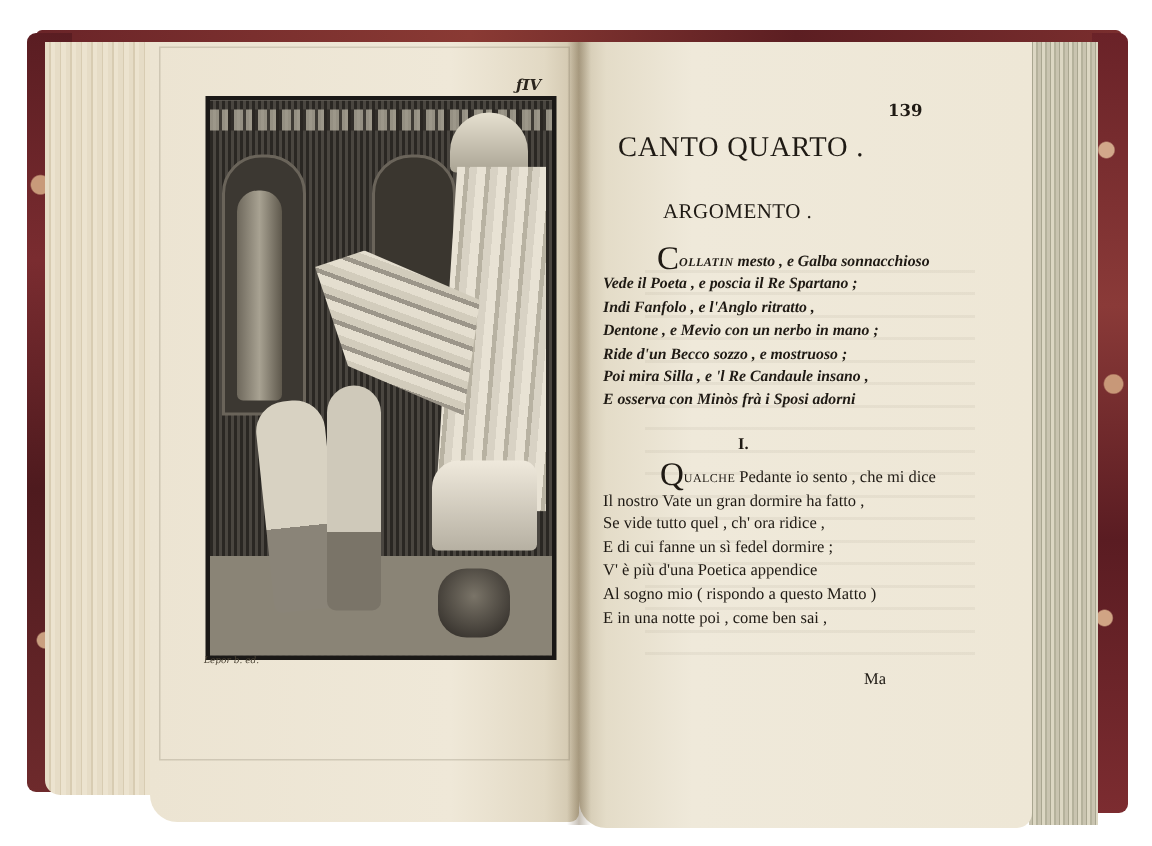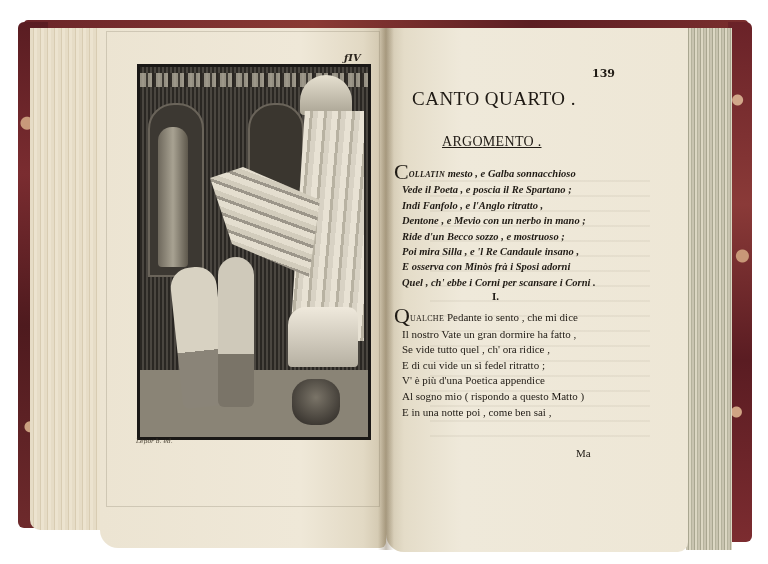--- a/index.html
+++ b/index.html
@@ -128,39 +128,38 @@
   
   .rtext { position:absolute; color:#1f1a14; }
   .page-number { left:592px; top:67px; font-size:11px; font-weight:bold; }
   .canto-title {
     left:412px; top:88px; font-size:19px; letter-spacing:.5px; font-weight:normal;
     font-family:"Liberation Serif", serif;
   }
   .argomento-title {
     left:442px; top:134px; font-size:14px; letter-spacing:.3px;
     font-family:"Liberation Serif", serif;
-    text-decoration:underline;
   }
   .verse {
     font-family:"Liberation Serif", serif; font-style:italic; font-weight:bold;
     font-size:10.5px; line-height:15.4px; white-space:nowrap;
   }
   .argument-block { left:394px; top:165px; }
   .argument-block .line { padding-left:8px; }
-  .argument-block .line.first { padding-left:0; }
+  .argument-block .line.first { padding-left:0;margin-left:44px; }
   .dropcap {
     font-family:"Liberation Serif", serif; font-style:normal; font-weight:normal;
     font-size:22px; line-height:14px; vertical-align:-2px;
   }
   .smallcaps { font-size:8px; letter-spacing:.3px; }
   .stanza-number { left:492px; top:290px; font-size:11px; font-weight:bold; font-family:"Liberation Serif", serif; }
   .stanza-block { left:394px; top:309px; }
   .stanza-block .verse { font-style:normal; font-weight:normal; font-size:11px; line-height:15.6px; }
   .stanza-block .line { padding-left:8px; }
-  .stanza-block .line.first { padding-left:0; }
+  .stanza-block .line.first { padding-left:0;margin-left:46px; }
   .catchword { left:576px; top:447px; font-size:11px; font-weight:normal; font-family:"Liberation Serif", serif; }
   .bleed {
     position:absolute; left:430px; top:170px; width:220px; height:270px;
     background:repeating-linear-gradient(180deg,rgba(0,0,0,0) 0 10px,rgba(120,110,90,0.08) 10px 12px,rgba(0,0,0,0) 12px 15px);
   }
 </style>
 </head>
 <body>
 
 <div class="book">
@@ -197,29 +196,28 @@
   <div class="rtext argomento-title">ARGOMENTO .</div>
 
   <div class="rtext argument-block">
     <div class="verse line first"><span class="dropcap">C</span><span class="smallcaps">OLLATIN</span><span> mesto , e Galba sonnacchioso</span></div>
     <div class="verse line">Vede il Poeta , e poscia il Re Spartano ;</div>
     <div class="verse line">Indi Fanfolo , e l'Anglo ritratto ,</div>
     <div class="verse line">Dentone , e Mevio con un nerbo in mano ;</div>
     <div class="verse line">Ride d'un Becco sozzo , e mostruoso ;</div>
     <div class="verse line">Poi mira Silla , e 'l Re Candaule insano ,</div>
     <div class="verse line">E osserva con Minòs frà i Sposi adorni</div>
-    <div class="verse line">Quel , ch' ebbe i Corni per scansare i Corni .</div>
   </div>
 
   <div class="rtext stanza-number">I.</div>
 
   <div class="rtext stanza-block">
     <div class="verse line first"><span class="dropcap">Q</span><span class="smallcaps">UALCHE</span><span> Pedante io sento , che mi dice</span></div>
     <div class="verse line">Il nostro Vate un gran dormire ha fatto ,</div>
     <div class="verse line">Se vide tutto quel , ch' ora ridice ,</div>
-    <div class="verse line">E di cui vide un sì fedel ritratto ;</div>
+    <div class="verse line">E di cui fanne un sì fedel dormire ;</div>
     <div class="verse line">V' è più d'una Poetica appendice</div>
     <div class="verse line">Al sogno mio ( rispondo a questo Matto )</div>
     <div class="verse line">E in una notte poi , come ben sai ,</div>
   </div>
 
   <div class="rtext catchword">Ma</div>
 </div>
 
 </body></html>

